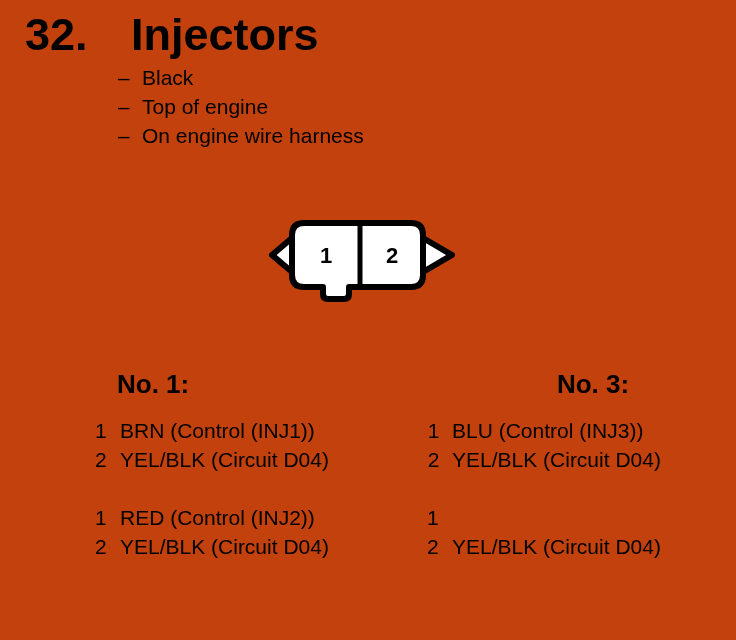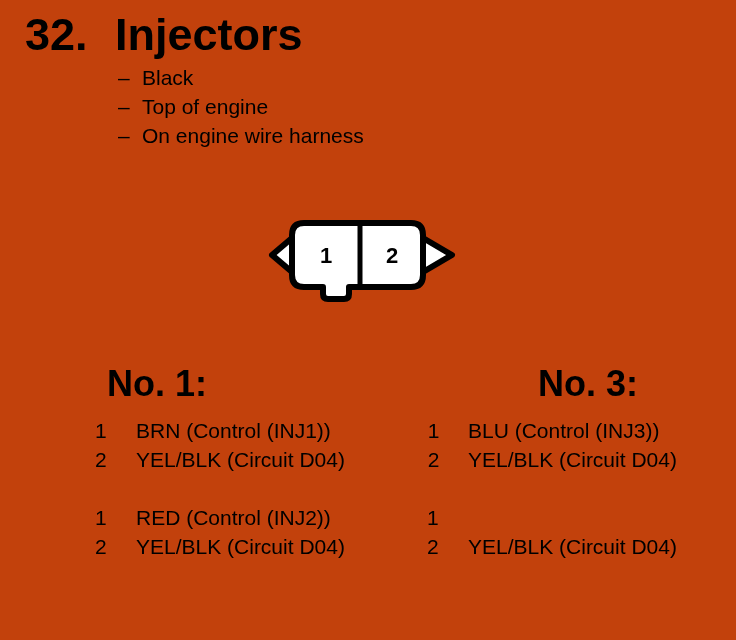--- a/index.html
+++ b/index.html
@@ -15,21 +15,21 @@
     background: #c2410c;
     overflow: hidden;
   }
   
   .h-num, .h-title {
     position: absolute; top: 10px;
     font-size: 45px; font-weight: bold; line-height: 50px;
     white-space: nowrap;
   }
   .h-num   { left: 25px; }
-  .h-title { left: 115px; }
+  .h-title { left: 131px; }
   
   .notes {
     position: absolute; left: 118px; top: 63px;
     font-size: 21px; line-height: 29px;
   }
   .note { display: flex; white-space: nowrap; }
   .dash { width: 24px; }
   
   .connector {
     position: absolute; left: 260px; top: 210px;
@@ -41,27 +41,27 @@
     text-anchor: middle;
     fill: #000000;
   }
   
   .section { position: absolute; width: 310px; }
   .sec-1 { left: 95px;  top: 366px; }
   .sec-2 { left: 95px;  top: 503px; }
   .sec-3 { left: 427px; top: 366px; text-align: center; }
   .sec-4 { left: 427px; top: 503px; }
   .section h2 {
-    font-size: 36px; font-weight: bold; line-height: 36px;
-    margin: 0 0 14px 12px;
+    font-size: 26px; font-weight: bold; line-height: 36px;
+    margin: 0 0 14px 22px;
     white-space: nowrap;
   }
   .pin-row { display: flex; font-size: 21px; line-height: 29px; white-space: nowrap; }
   .pin-num { width: 13px; }
-  .pin-desc { margin-left: 28px; }
+  .pin-desc { margin-left: 12px; }
 </style>
 </head>
 <body>
 
 <div class="page">
 
   <span class="h-num">32.</span>
   <span class="h-title">Injectors</span>
 
   <div class="notes">

